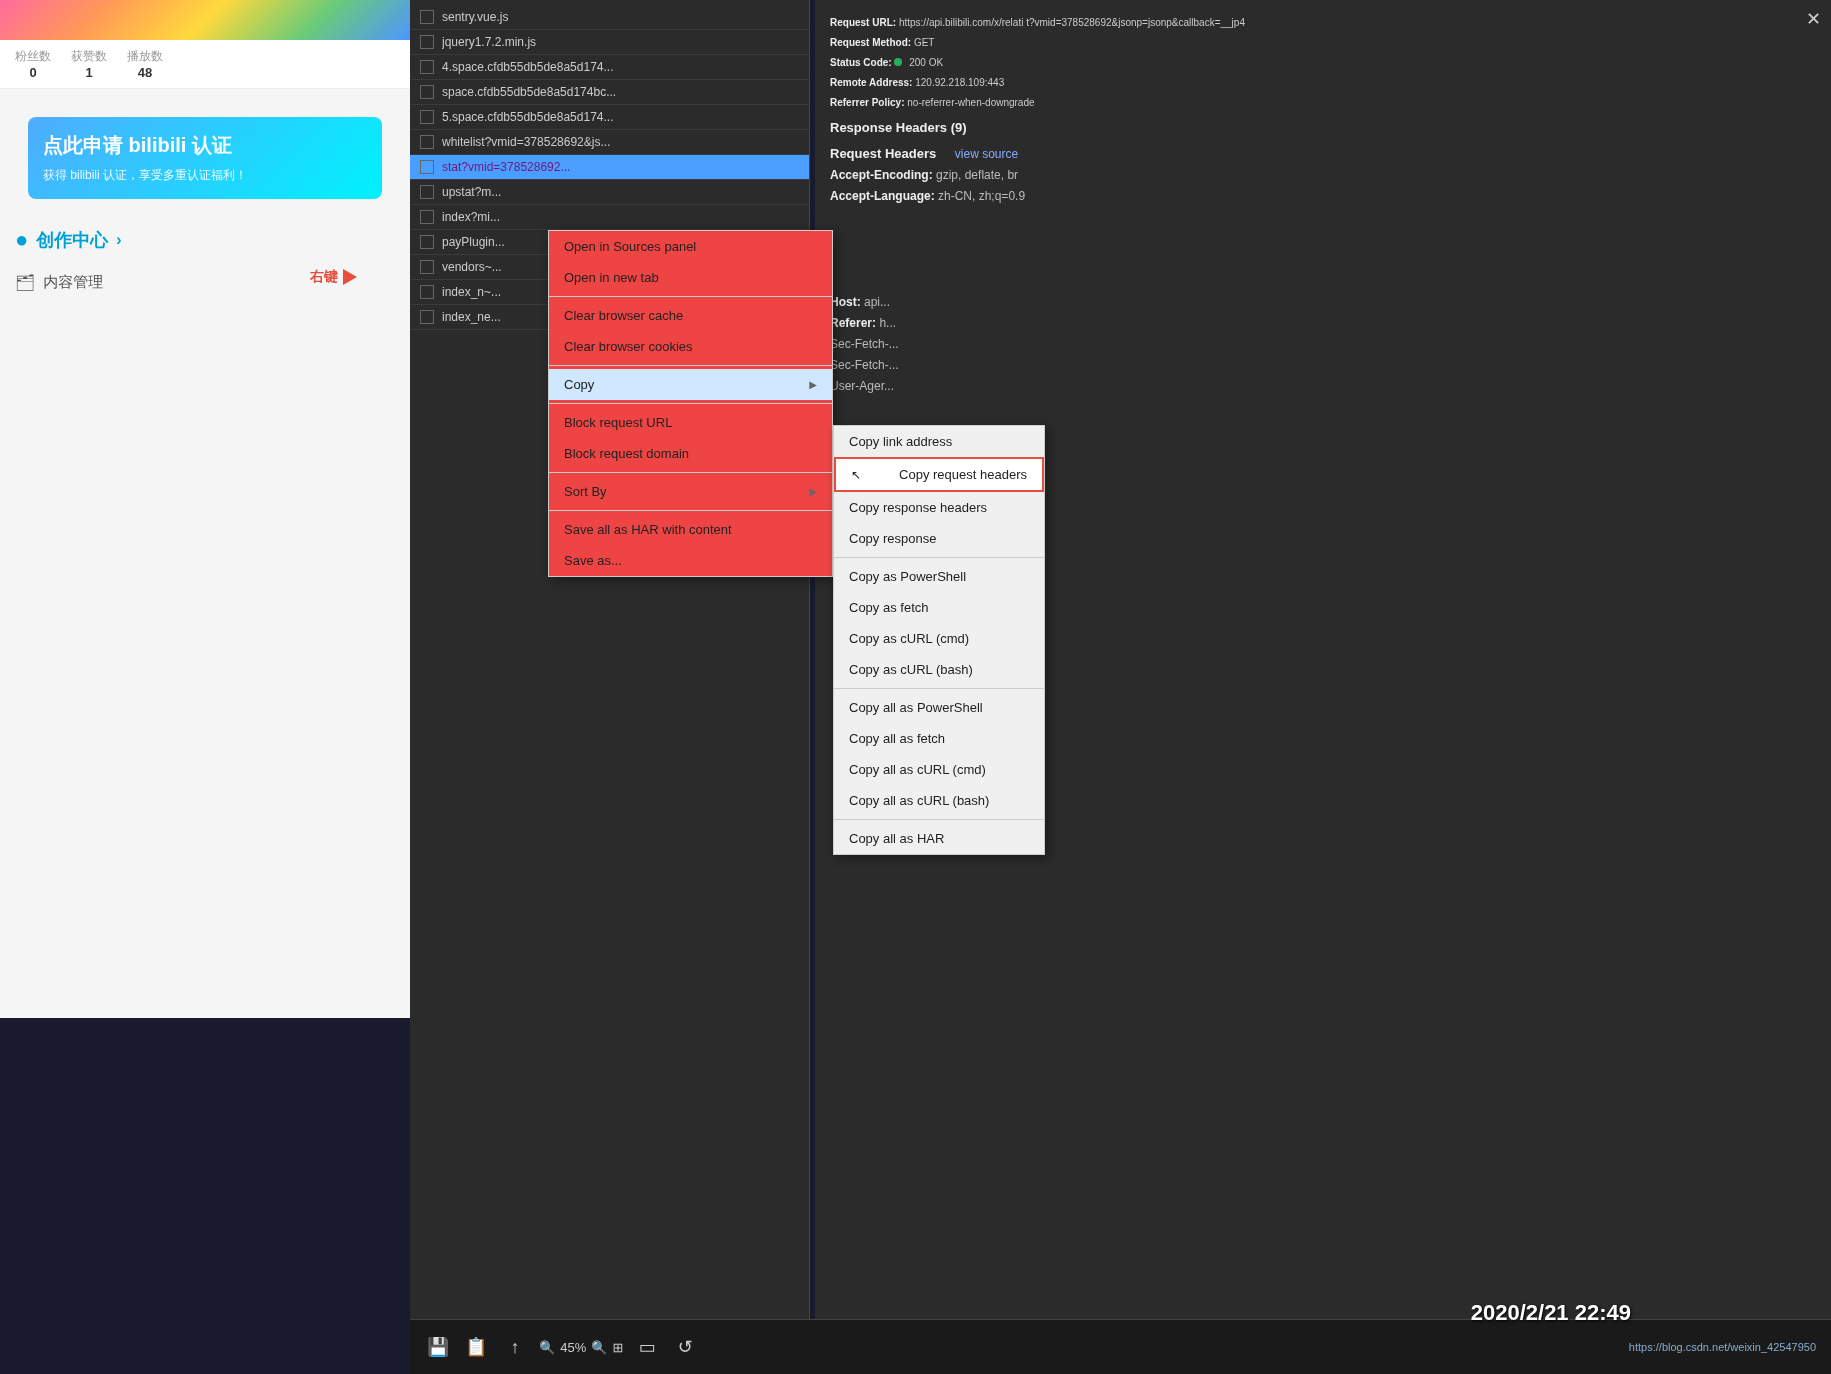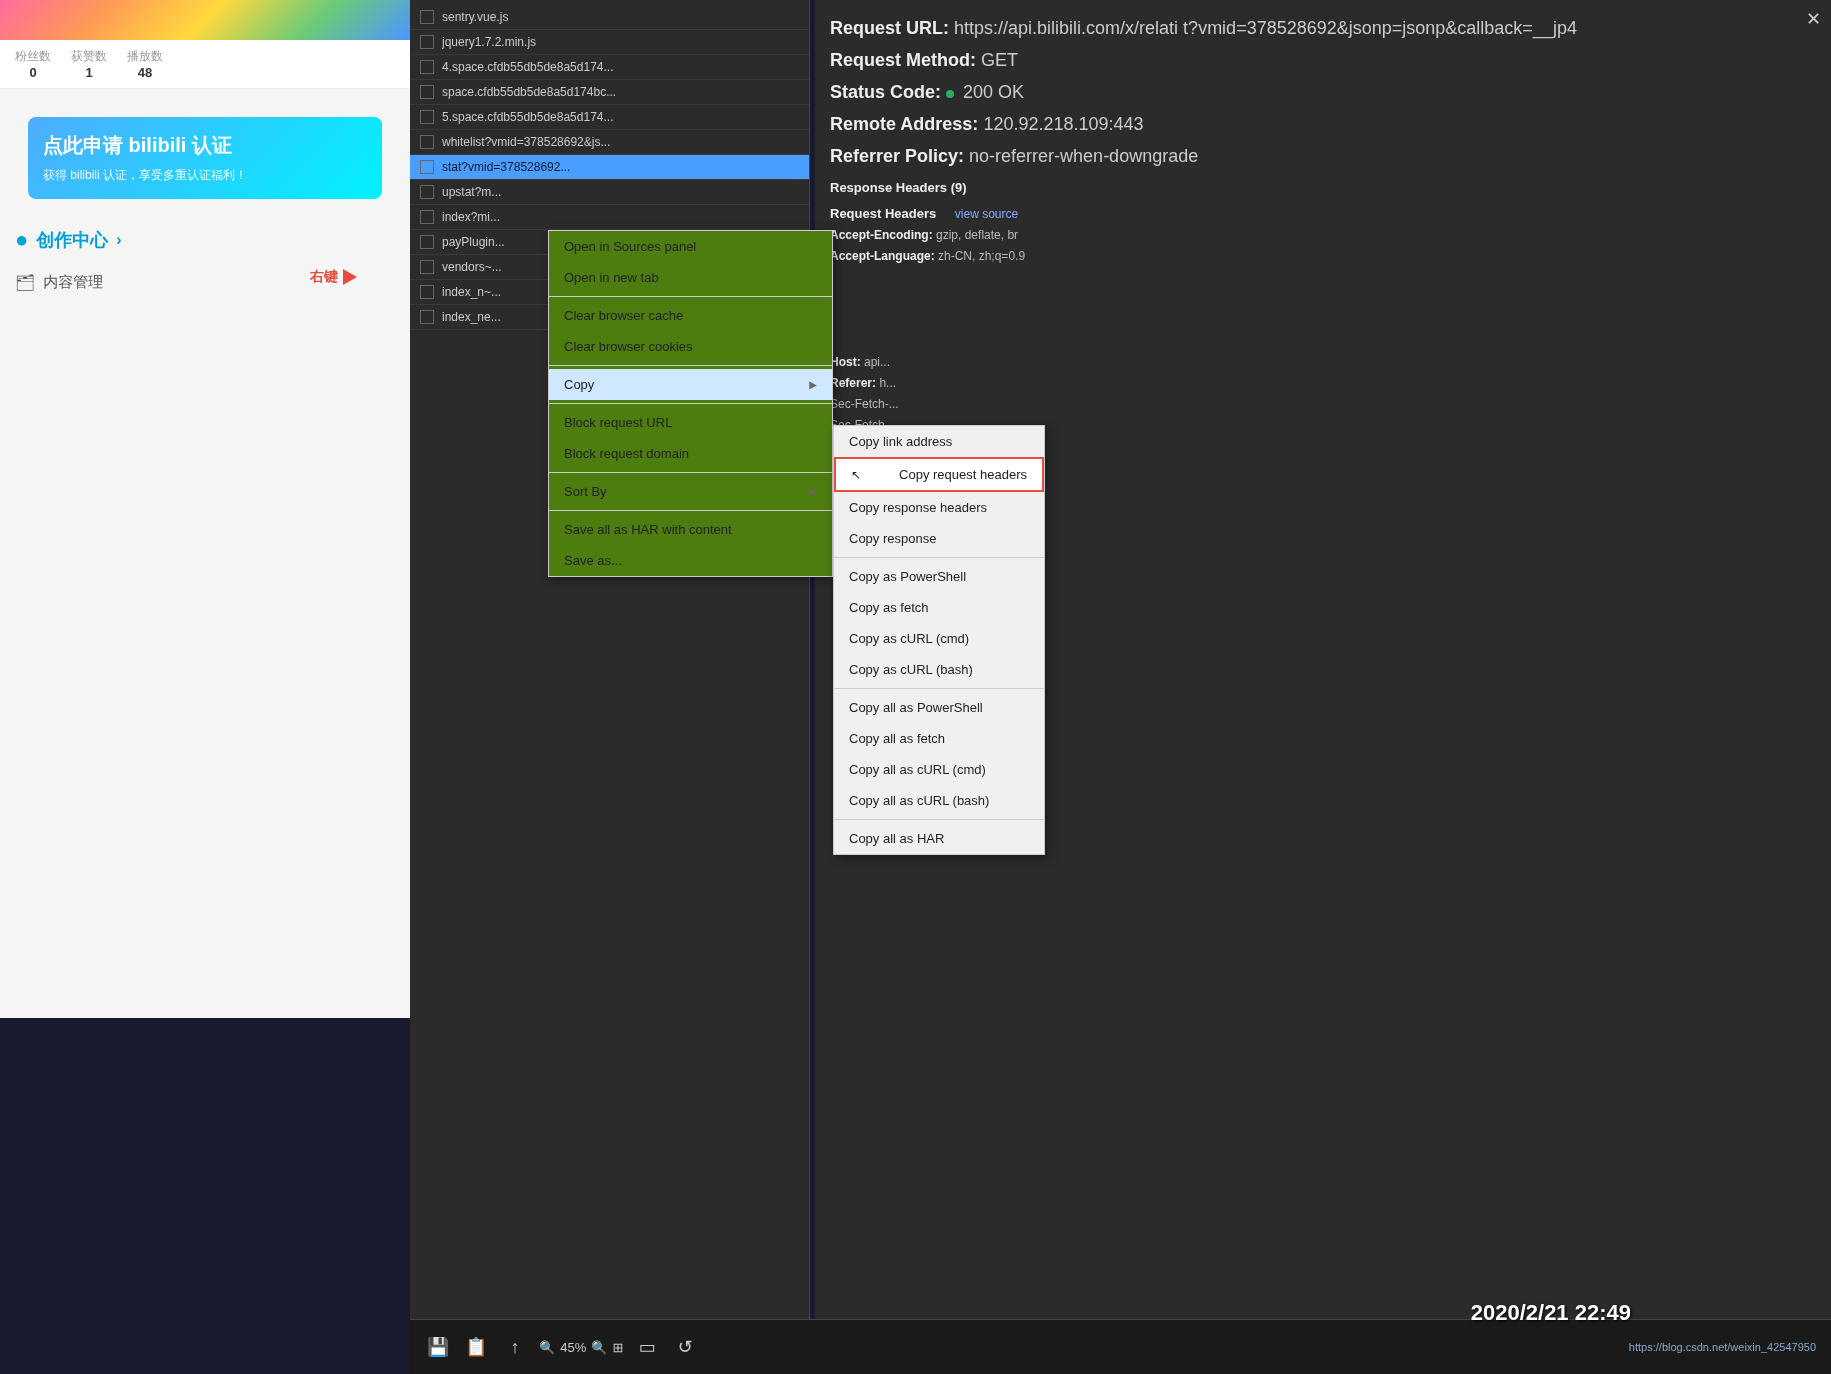--- a/index.html
+++ b/index.html
@@ -134,21 +134,21 @@
       align-items: center;
       padding: 5px 10px;
       font-size: 12px;
       color: #ccc;
       cursor: pointer;
       border-bottom: 1px solid #3a3a3a;
     }
 
     .network-file-item.selected {
       background: #4a9eff;
-      color: #0f172a;
+      color: #701a75;
     }
 
     .network-file-item .file-checkbox {
       width: 14px;
       height: 14px;
       border: 1px solid #666;
       margin-right: 8px;
       background: transparent;
       flex-shrink: 0;
     }
@@ -159,21 +159,21 @@
       text-overflow: ellipsis;
       white-space: nowrap;
     }
 
     
     .context-menu-main {
       position: absolute;
       left: 548px;
       top: 230px;
       width: 285px;
-      background: #4d7c0f;
+      background: #ef4444;
       border: 1px solid #ccc;
       box-shadow: 3px 3px 10px rgba(0,0,0,0.4);
       z-index: 100;
       font-size: 13px;
     }
 
     .context-menu-item {
       padding: 8px 15px;
       color: #222;
       cursor: pointer;
@@ -230,21 +230,21 @@
     .close-btn {
       position: absolute;
       right: 10px;
       top: 8px;
       color: #ccc;
       font-size: 18px;
       cursor: pointer;
     }
 
     .request-url-line {
-      font-size: 18px;
+      font-size: 10px;
       color: #ccc;
       margin-bottom: 5px;
       line-height: 1.5;
     }
 
     .request-url-line .label {
       font-weight: bold;
       color: #eee;
     }
 

